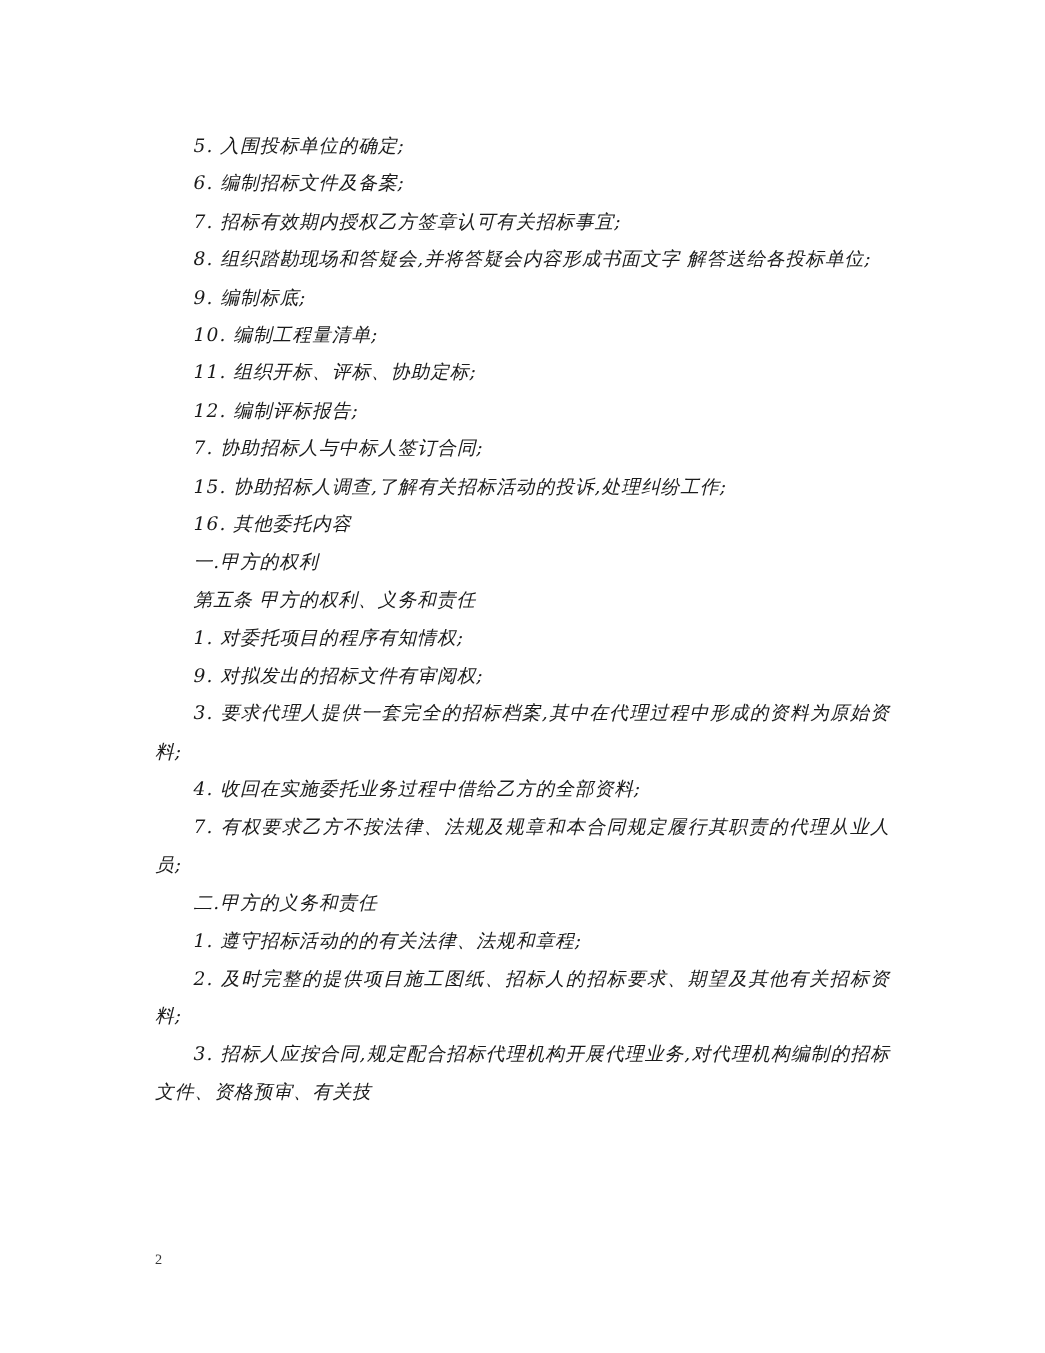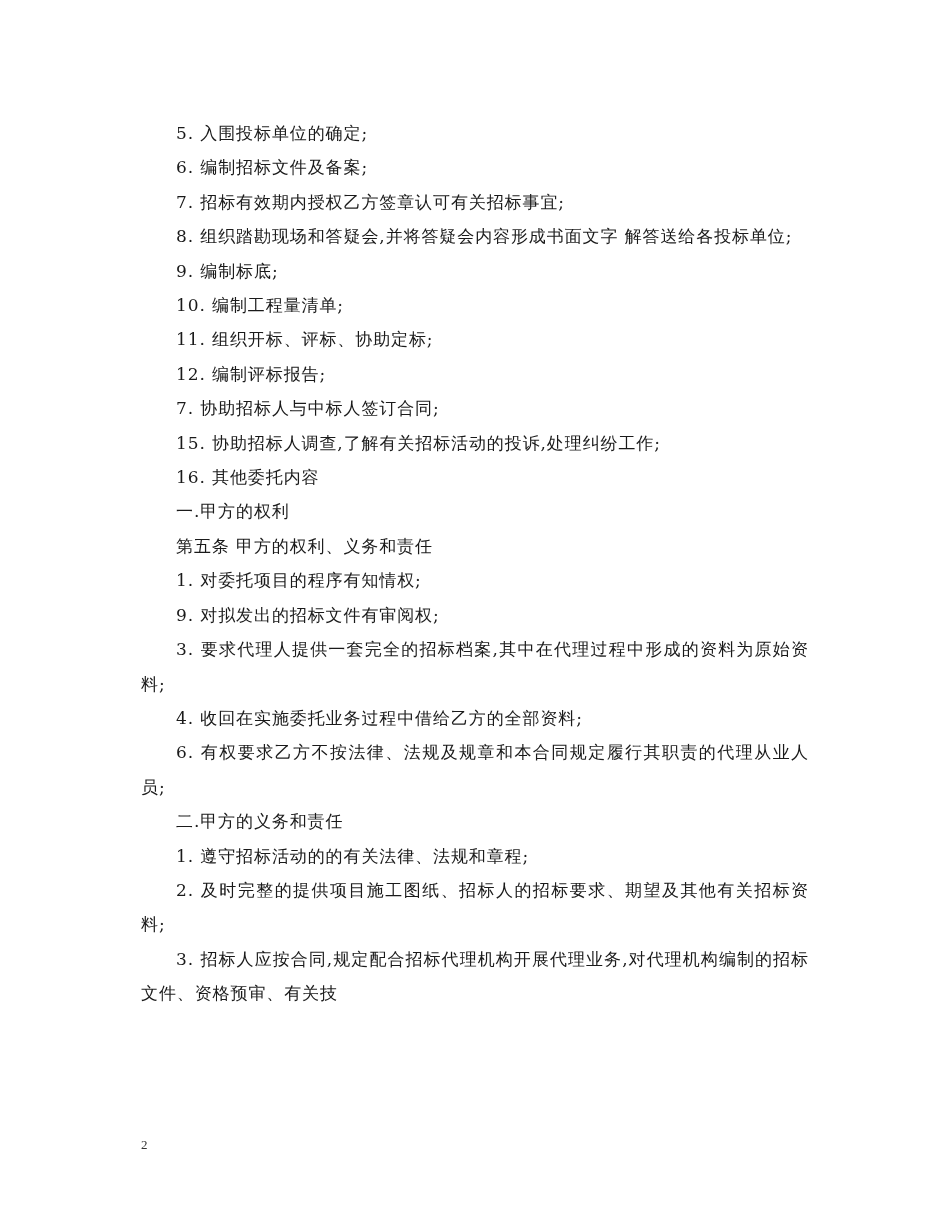--- a/index.html
+++ b/index.html
@@ -23,20 +23,21 @@
     }
     .para {
       font-size: 17px;
       line-height: 34.4px;
       margin: 0;
       text-indent: 35px;
       letter-spacing: 0.9px;
       text-align: justify;
       white-space: normal;
       word-break: break-all;
+      font-style: italic;
     }
     .page-number {
       position: absolute;
       left: 141px;
       top: 1137px;
       font-size: 13px;
       font-family: "Liberation Serif", "DejaVu Serif", serif;
       color: #333333;
     }
   </style>
@@ -54,20 +55,20 @@
   <p class="para">12. 编制评标报告;</p>
   <p class="para">7. 协助招标人与中标人签订合同;</p>
   <p class="para">15. 协助招标人调查,了解有关招标活动的投诉,处理纠纷工作;</p>
   <p class="para">16. 其他委托内容</p>
   <p class="para">一.甲方的权利</p>
   <p class="para">第五条 甲方的权利、义务和责任</p>
   <p class="para">1. 对委托项目的程序有知情权;</p>
   <p class="para">9. 对拟发出的招标文件有审阅权;</p>
   <p class="para">3. 要求代理人提供一套完全的招标档案,其中在代理过程中形成的资料为原始资料;</p>
   <p class="para">4. 收回在实施委托业务过程中借给乙方的全部资料;</p>
-  <p class="para">6. 有权要求乙方不按法律、法规及规章和本合同规定履行其职责的代理从业人员;</p>
+  <p class="para">7. 有权要求乙方不按法律、法规及规章和本合同规定履行其职责的代理从业人员;</p>
   <p class="para">二.甲方的义务和责任</p>
   <p class="para">1. 遵守招标活动的的有关法律、法规和章程;</p>
   <p class="para">2. 及时完整的提供项目施工图纸、招标人的招标要求、期望及其他有关招标资料;</p>
   <p class="para">3. 招标人应按合同,规定配合招标代理机构开展代理业务,对代理机构编制的招标文件、资格预审、有关技</p>
 </div>
 
 <div class="page-number">2</div>
 
 </body></html>

